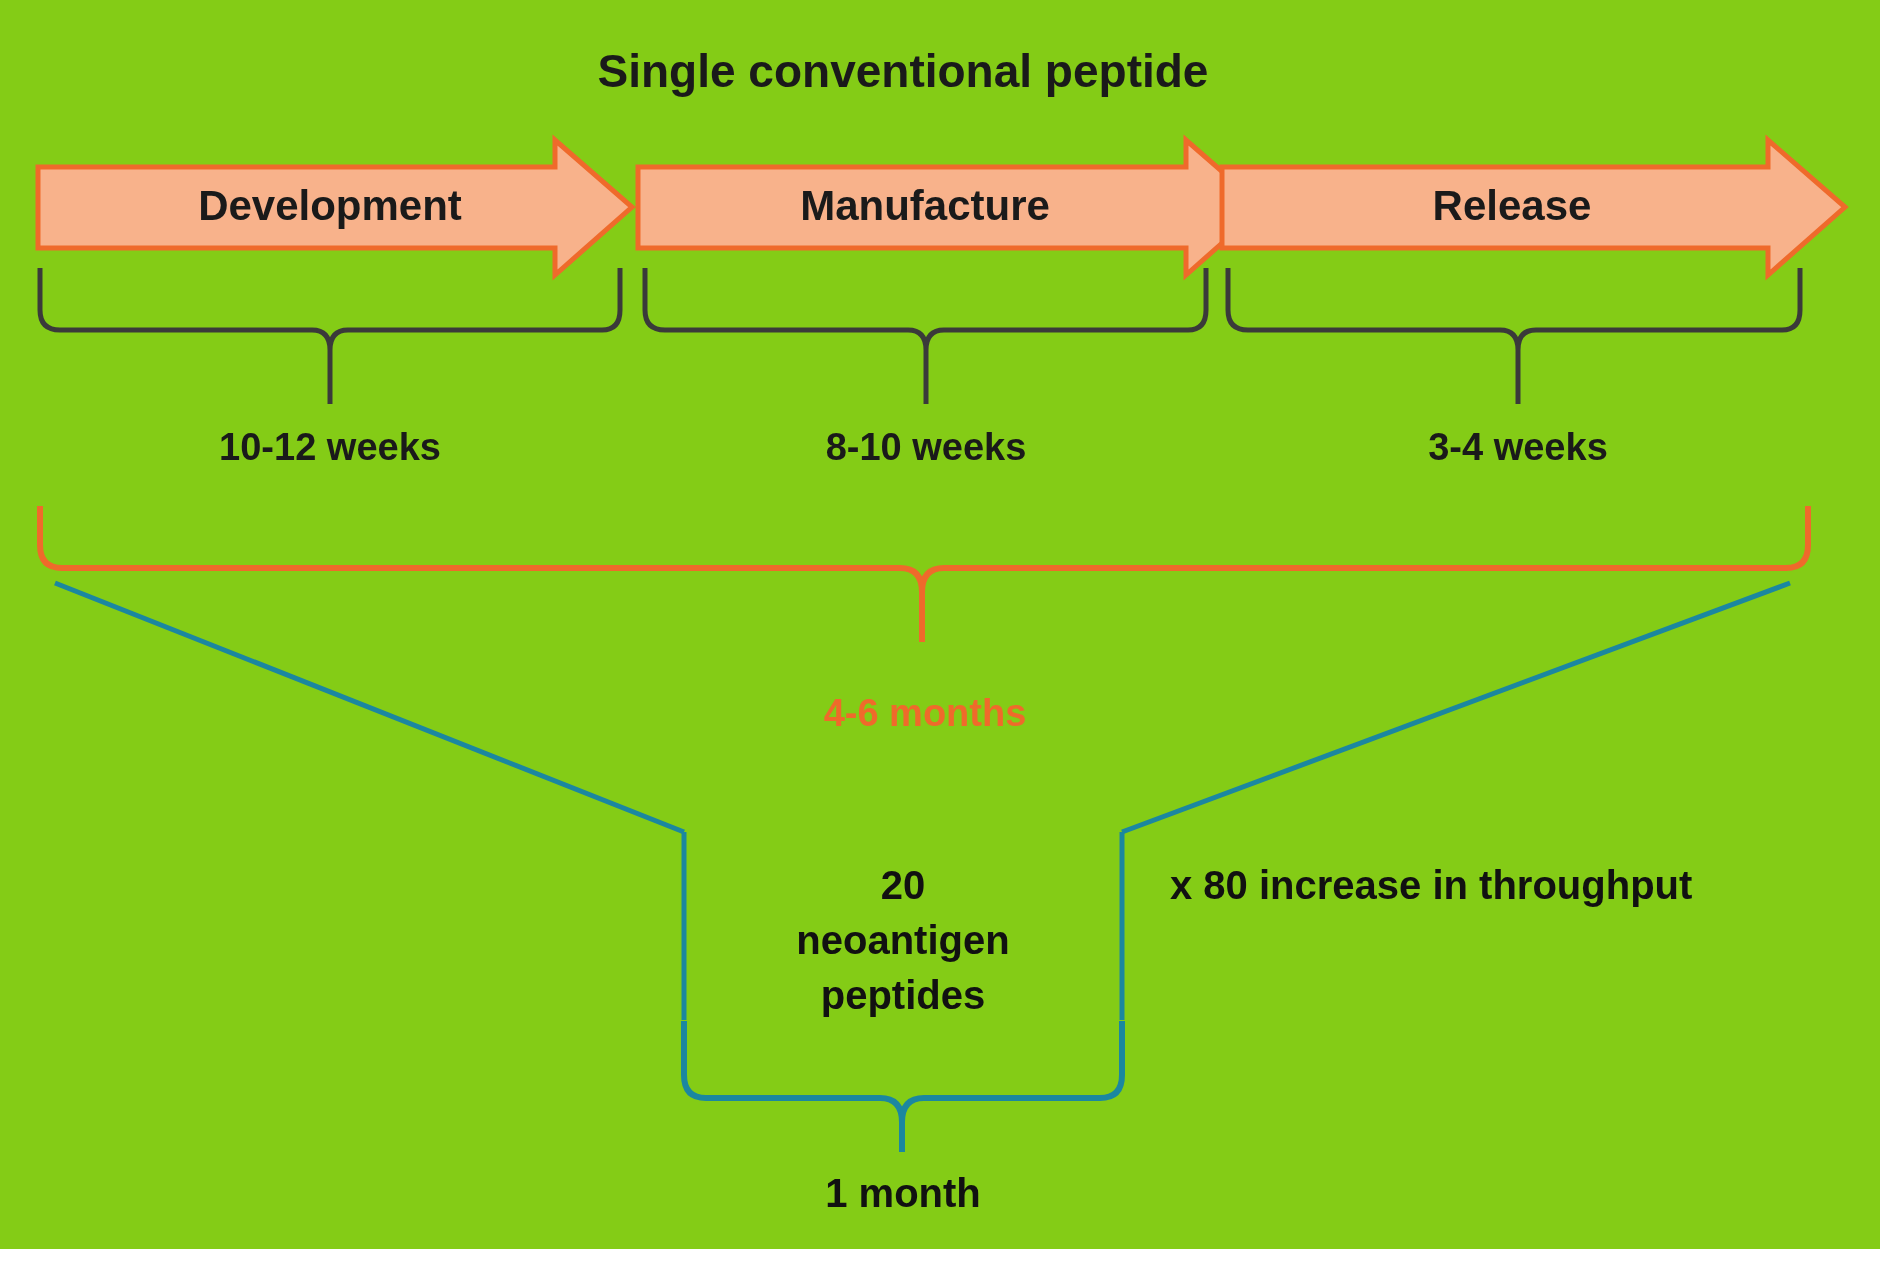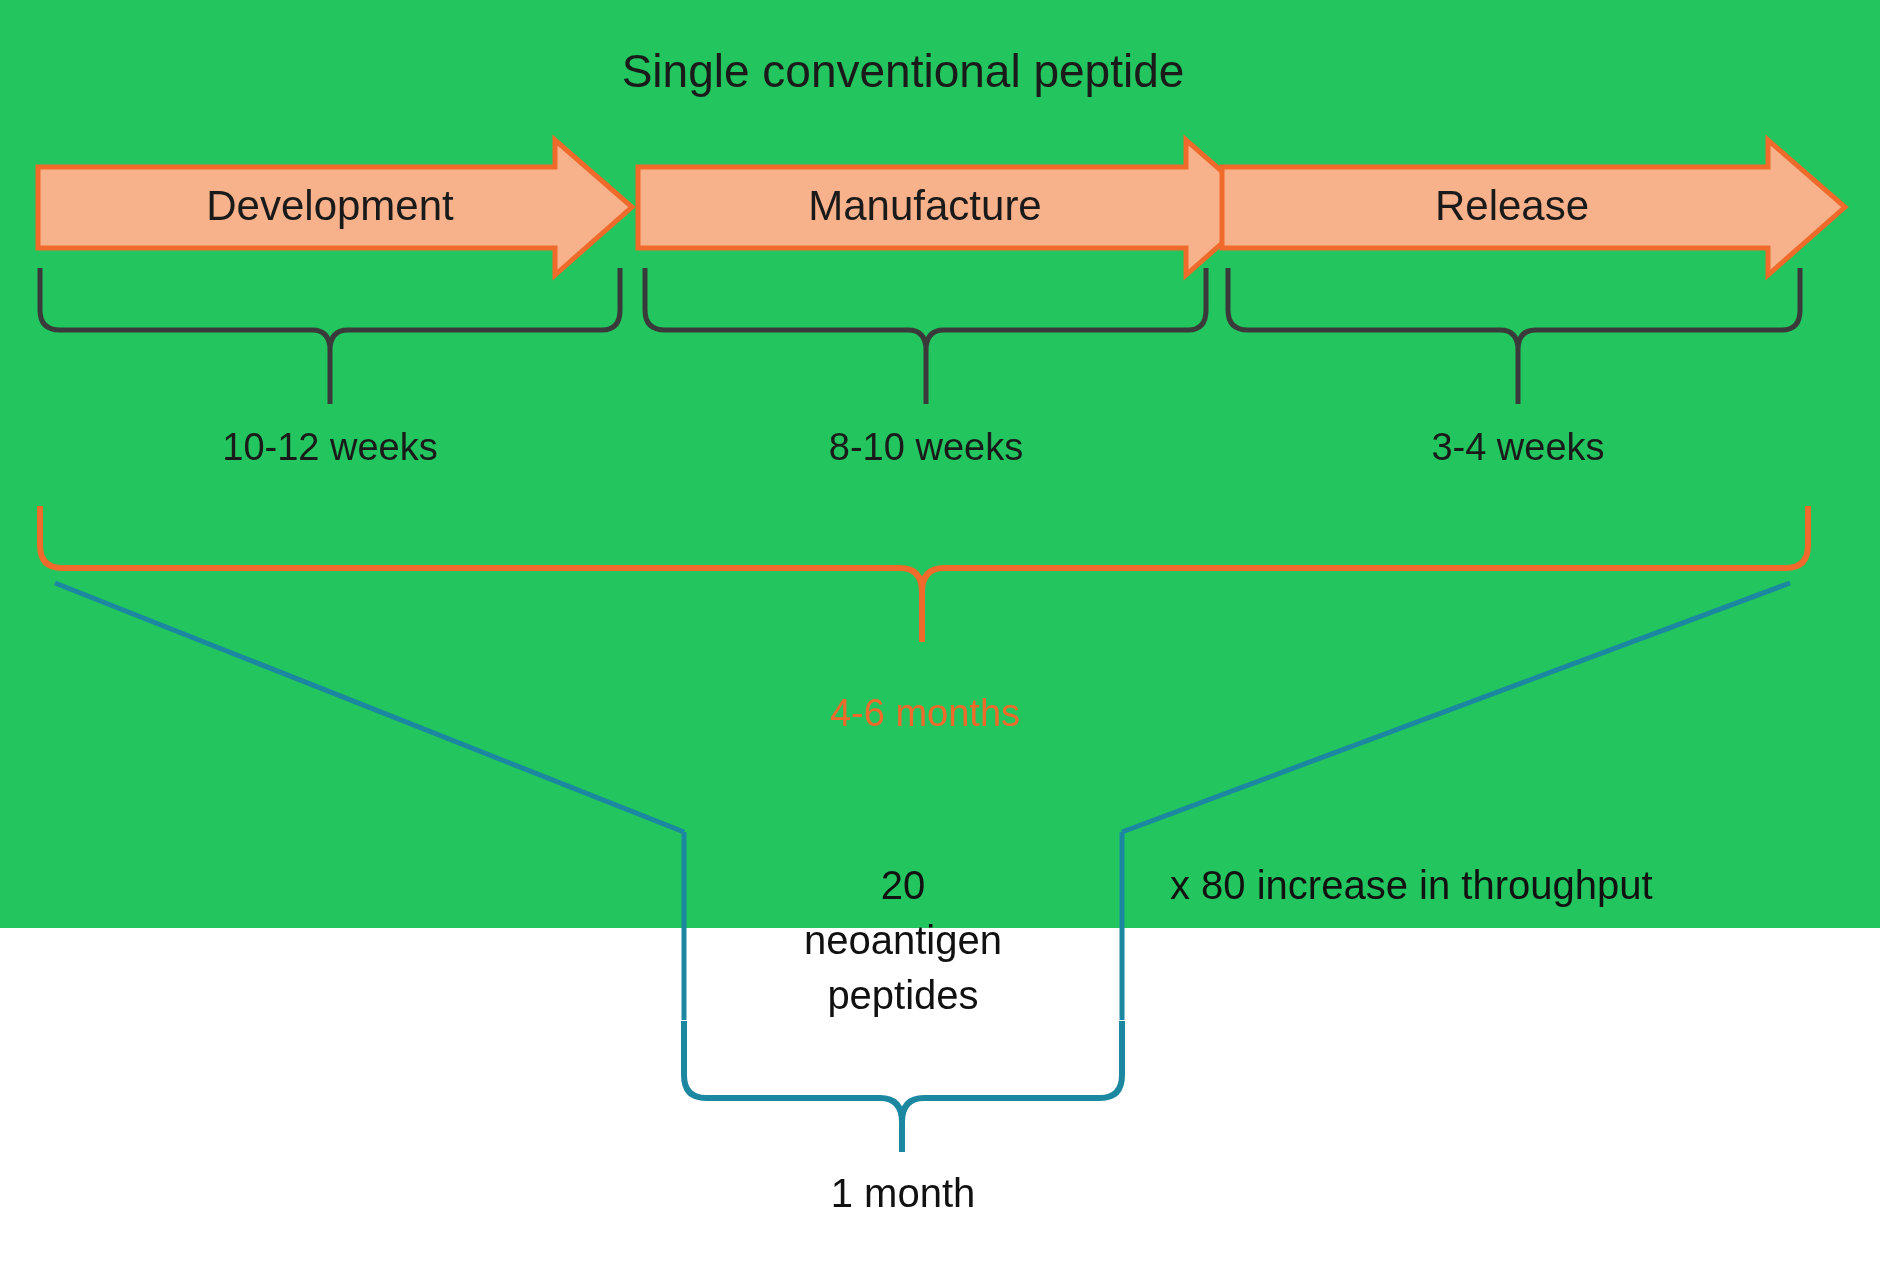--- a/index.html
+++ b/index.html
@@ -9,22 +9,23 @@
   }
   body {
     width: 1880px;
     height: 1276px;
     font-family: "Liberation Sans", sans-serif;
     overflow: hidden;
   }
   #diagram-root {
     position: relative;
     width: 1880px;
-    height: 928px;
-    background: #22c55e;
+    height: 1249px;
+    background: #84cc16;
+    font-weight: bold;
   }
   svg#figure {
     position: absolute;
     left: 0;
     top: 0;
     width: 1880px;
     height: 1276px;
     display: block;
   }
   .txt {

